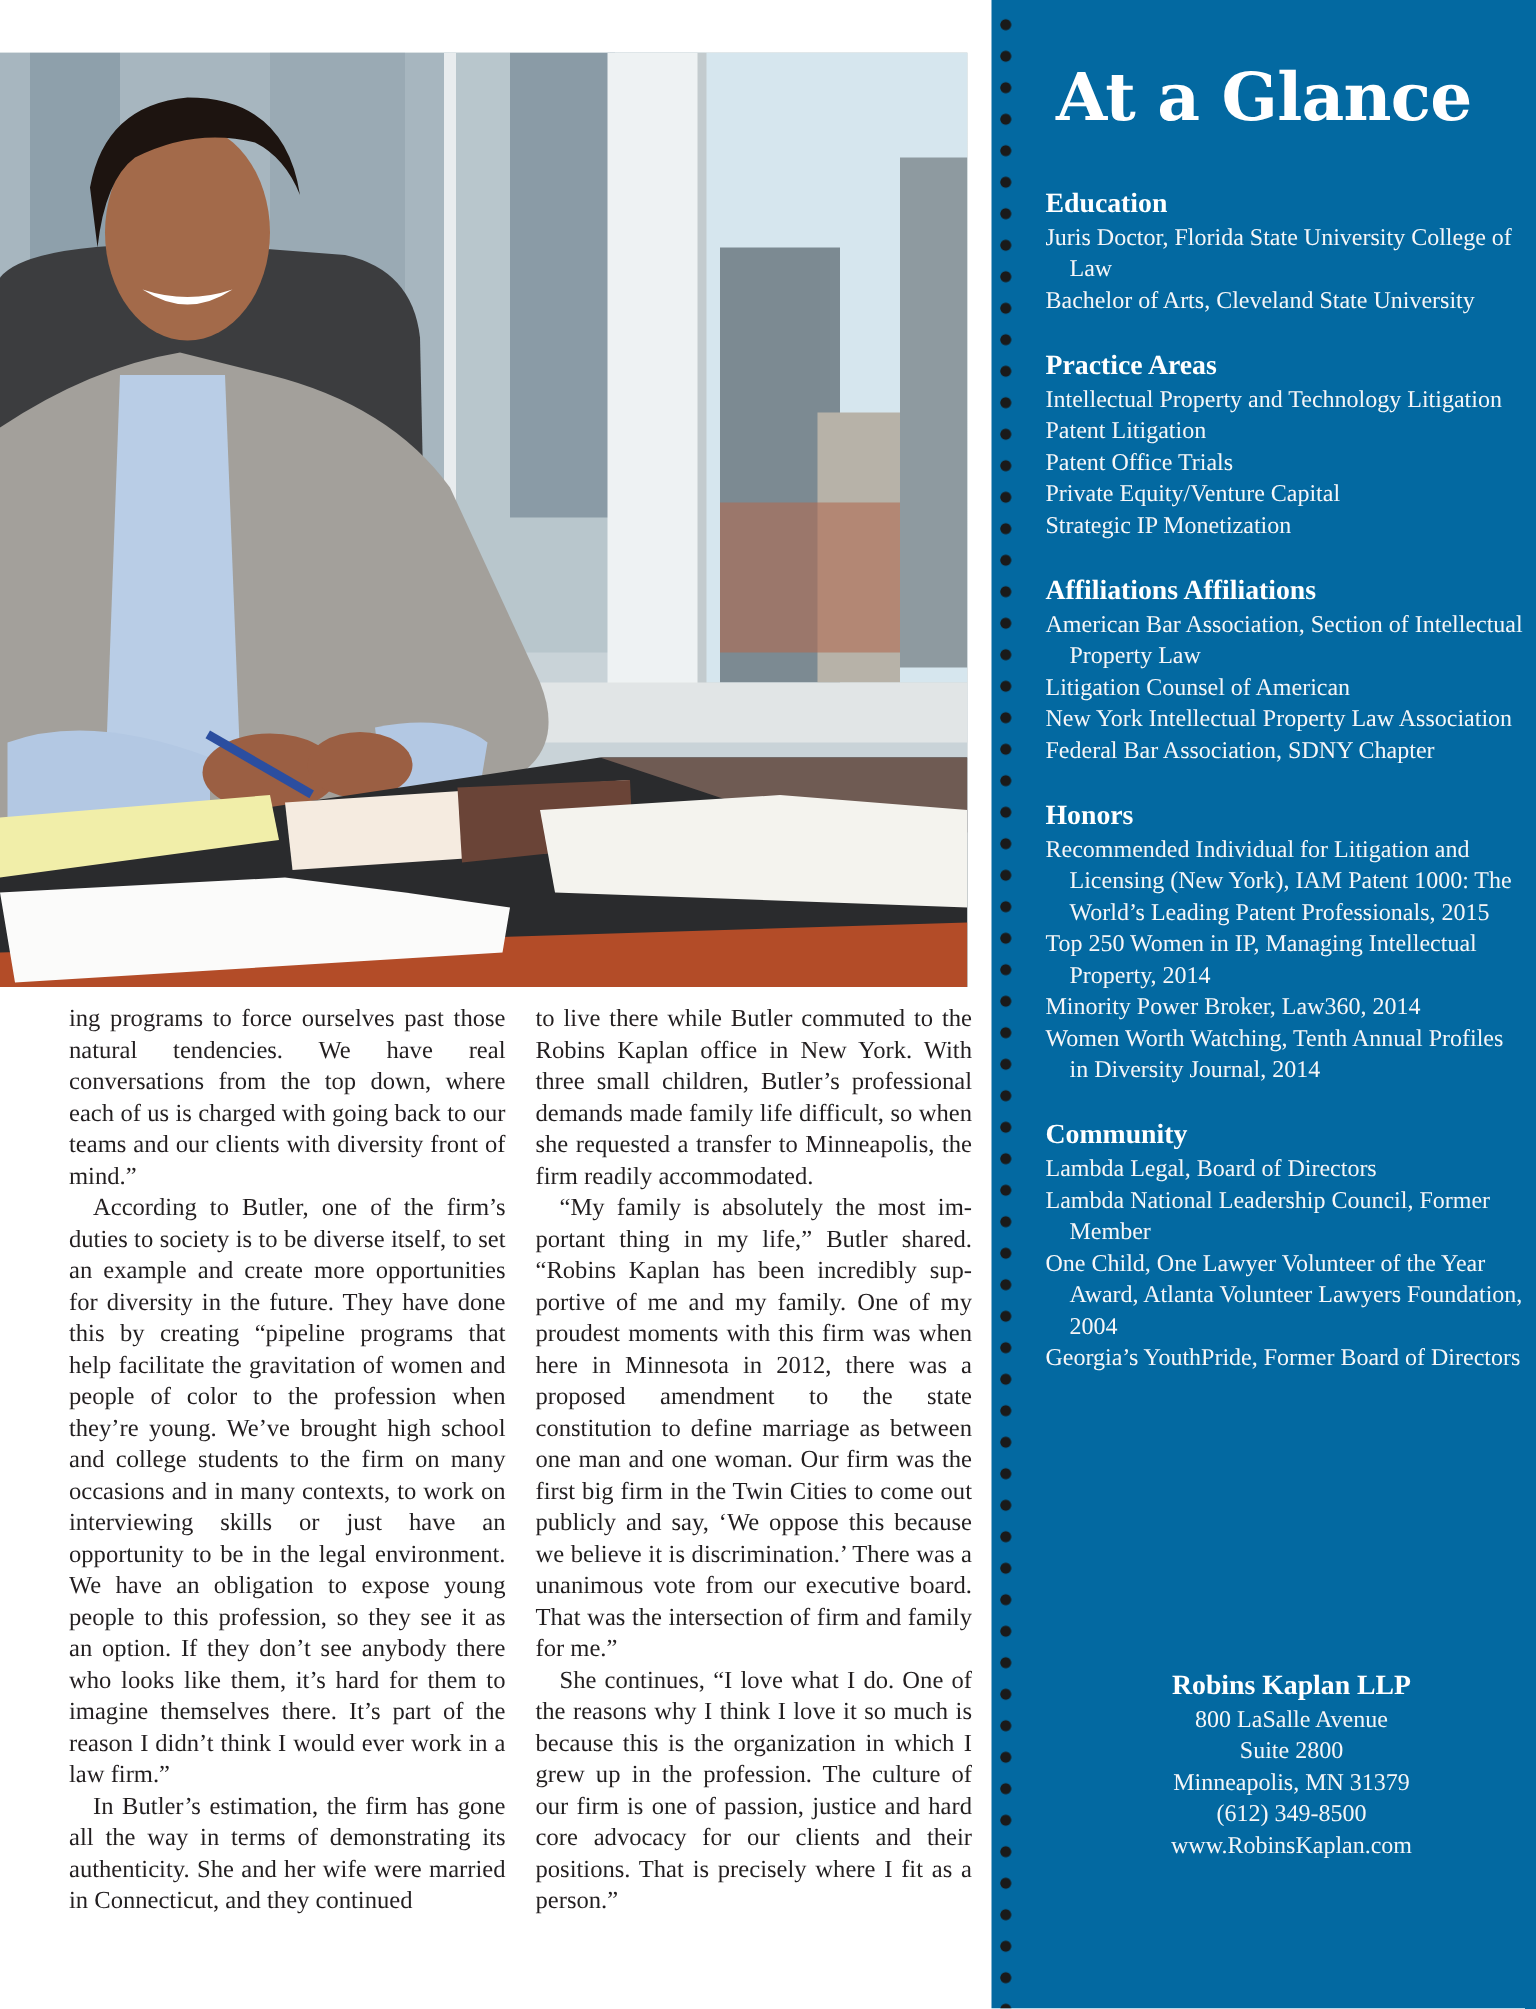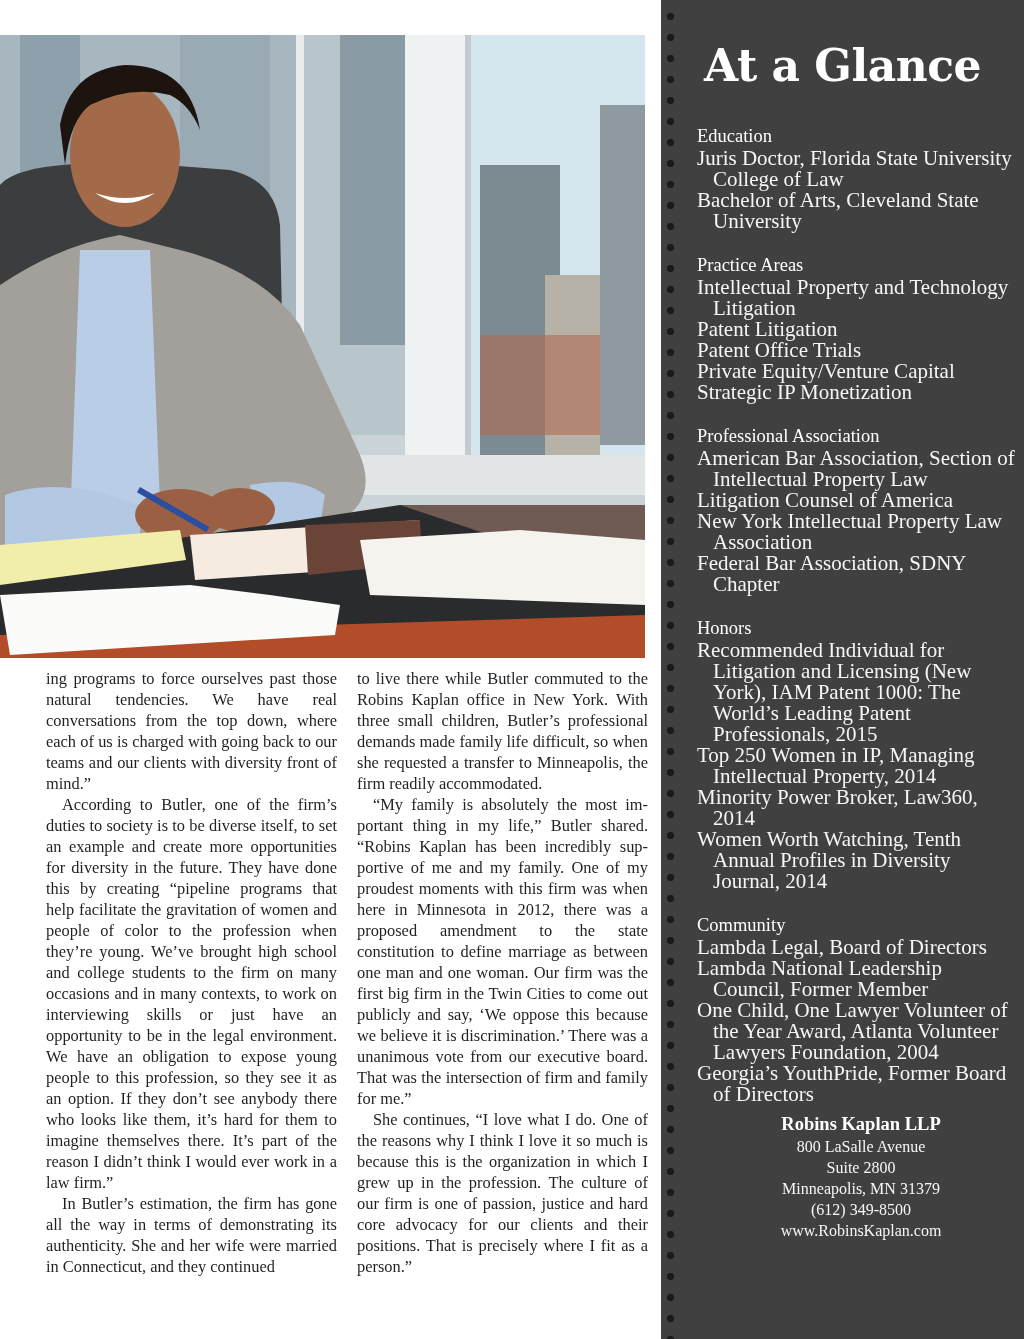--- a/index.html
+++ b/index.html
@@ -24,37 +24,37 @@
     text-align: justify; hyphens: manual;
   }
   .col p { margin: 0; text-indent: 16px; }
   .col p.cont { text-indent: 0; }
   .col-1 { left: 46px; width: 291px; }
   .col-2 { left: 357px; width: 291px; }
 
   
   .sidebar {
     position: absolute; left: 661px; top: 0; width: 363px; height: 1339px;
-    background: #404040; color: #ffffff;
+    background: #0369a1; color: #ffffff;
   }
   .dots {
     position: absolute; left: 5px; top: 6px; width: 9px; height: 1333px;
     background-image: radial-gradient(circle, #1a1a1a 3.4px, transparent 3.9px);
     background-size: 9px 21px; background-repeat: repeat-y;
   }
   .sb-title {
     position: absolute; left: 0; width: 363px; top: 38px;
     text-align: center; font-size: 44px; font-weight: bold; line-height: 56px;
     font-family: "DejaVu Serif", serif; letter-spacing: -0.5px;
   }
   .sb-content { position: absolute; left: 36px; top: 124px; width: 320px; }
   .sb-section { margin-bottom: 21px; }
-  .sb-heading { font-size: 18.5px; font-weight: normal; line-height: 24px; }
+  .sb-heading { font-size: 18.5px; font-weight: bold; line-height: 24px; }
   .sb-item {
-    font-size: 21px; line-height: 21px; padding-left: 16px; text-indent: -16px;
+    font-size: 16px; line-height: 21px; padding-left: 16px; text-indent: -16px;
     color: #f6f6f8;
   }
   .sb-address {
     position: absolute; left: 0; width: 400px; top: 1112px; text-align: center;
   }
   .sb-address .firm { font-size: 18.5px; font-weight: bold; line-height: 24px; }
   .sb-address .line { font-size: 16px; line-height: 21px; color: #f6f6f8; }
 </style>
 </head>
 <body>
@@ -133,23 +133,23 @@
     <div class="sb-section">
       <div class="sb-heading">Practice Areas</div>
       <div class="sb-item">Intellectual Property and Technology Litigation</div>
       <div class="sb-item">Patent Litigation</div>
       <div class="sb-item">Patent Office Trials</div>
       <div class="sb-item">Private Equity/Venture Capital</div>
       <div class="sb-item">Strategic IP Monetization</div>
     </div>
 
     <div class="sb-section">
-      <div class="sb-heading">Professional Association</div>
+      <div class="sb-heading">Affiliations Affiliations</div>
       <div class="sb-item">American Bar Association, Section of Intellectual Property Law</div>
-      <div class="sb-item">Litigation Counsel of America</div>
+      <div class="sb-item">Litigation Counsel of American</div>
       <div class="sb-item">New York Intellectual Property Law Association</div>
       <div class="sb-item">Federal Bar Association, SDNY Chapter</div>
     </div>
 
     <div class="sb-section">
       <div class="sb-heading">Honors</div>
       <div class="sb-item">Recommended Individual for Litigation and Licensing (New York), IAM Patent 1000: The World’s Leading Patent Professionals, 2015</div>
       <div class="sb-item">Top 250 Women in IP, Managing Intellectual Property, 2014</div>
       <div class="sb-item">Minority Power Broker, Law360, 2014</div>
       <div class="sb-item">Women Worth Watching, Tenth Annual Profiles in Diversity Journal, 2014</div>

